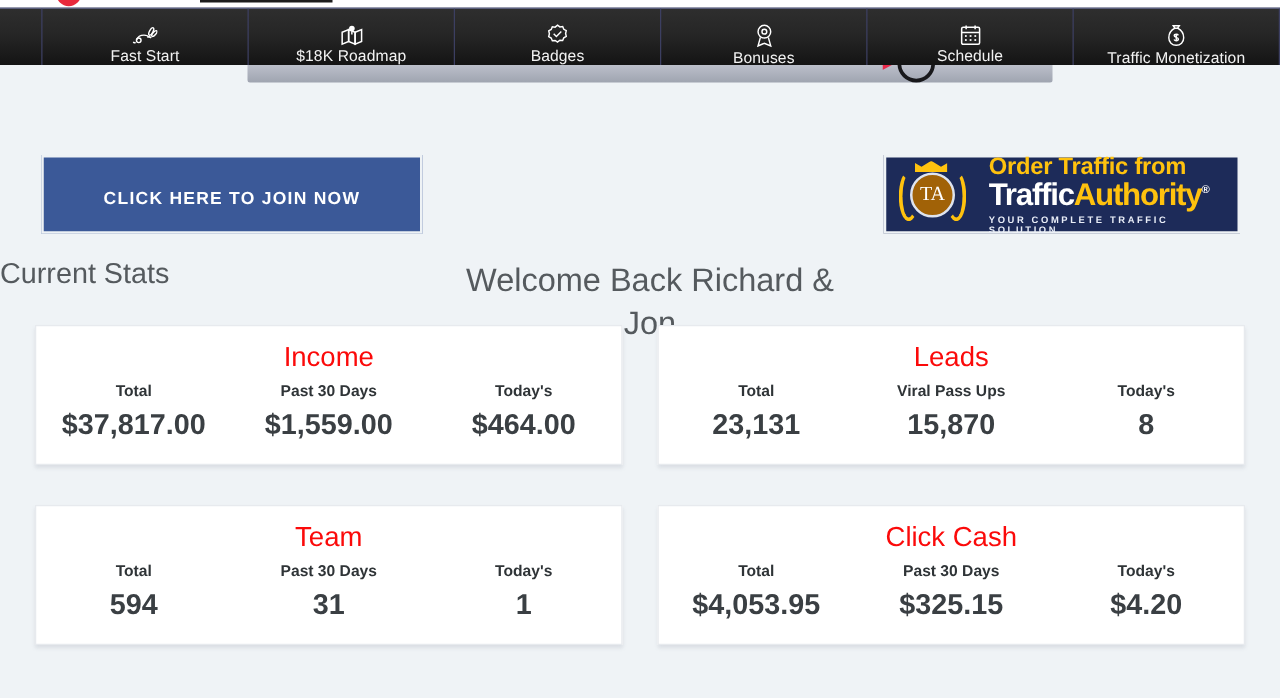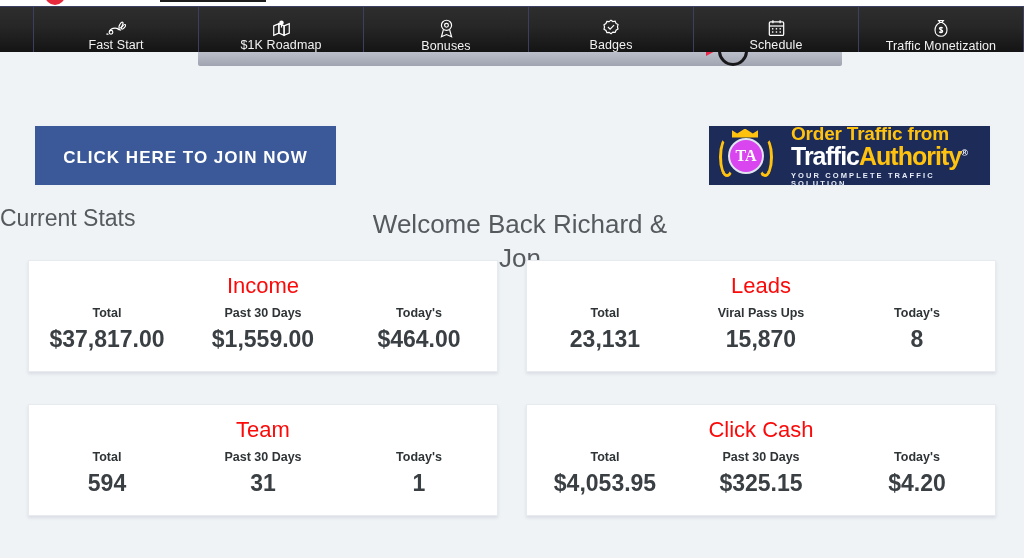--- a/index.html
+++ b/index.html
@@ -148,21 +148,21 @@
   }
   .fb-divider { width: 1px; height: 30px; background: #8ea3c8; margin: 0 6px 0 2px; }
   .fb-join {
     color: #ffffff;
     font-size: 12.5px;
     line-height: 14px;
     text-align: left;
   }
   .fb-cta {
     color: #ffffff;
-    font-size: 17px;
+    font-size: 14px;
     font-weight: bold;
     letter-spacing: 1px;
     margin-top: 2px;
   }
   
   .ta-banner {
     position: absolute;
     left: 707px; top: 22px;
     width: 285px; height: 63px;
     background: #1d2b59;
@@ -176,24 +176,24 @@
   .ta-seal .crown {
     position: absolute; left: 17px; top: 1px;
     width: 26px; height: 9px;
     background: #ffc20e;
     clip-path: polygon(0% 100%,0% 20%,20% 55%,50% 0%,80% 55%,100% 20%,100% 100%);
   }
   .ta-seal .circle {
     position: absolute; left: 13px; top: 10px;
     width: 36px; height: 36px;
     border-radius: 50%;
-    background: #d946ef;
+    background: #a16207;
     border: 2px solid #dfe4ef;
     display: flex; align-items: center; justify-content: center;
-    color: #ffffff; font-size: 16px; font-weight: bold;
+    color: #ffffff; font-size: 16px; font-weight: normal;
     font-family: "Liberation Serif", serif;
   }
   .ta-seal .wreathL, .ta-seal .wreathR {
     position: absolute; top: 9px;
     width: 16px; height: 40px;
     border: 3px solid #ffc20e;
     border-radius: 50%;
   }
   .ta-seal .wreathL { left: 4px; border-right-color: transparent; border-top-color: transparent; }
   .ta-seal .wreathR { left: 42px; border-left-color: transparent; border-top-color: transparent; }
@@ -311,42 +311,42 @@
   <div class="nav-item">
     <span class="nav-icon">
       <svg width="19" height="18" viewBox="0 0 22 20" fill="none" stroke="#fff" stroke-width="1.4">
         <path d="M2 7.5 8 5v11l-6 2.5z"></path>
         <path d="M8 5l6 2.5v11L8 16z"></path>
         <path d="M14 7.5 20 5v11l-6 2.5z"></path>
         <circle cx="11" cy="4" r="2.6" fill="#fff" stroke="none"></circle>
         <path d="M11 6.5v3" stroke="#fff"></path>
       </svg>
     </span>
-    <span class="nav-label">$1K Roadmap</span>
+    <span class="nav-label">$18K Roadmap</span>
+  </div>
+
+  <div class="nav-item">
+    <span class="nav-icon">
+      <svg width="18" height="18" viewBox="0 0 20 20" fill="none" stroke="#fff" stroke-width="1.3">
+        <path d="M10 1.3l2.1 1.5 2.5-.3 1 2.4 2.2 1.3-.6 2.5.6 2.5-2.2 1.3-1 2.4-2.5-.3L10 16.3l-2.1-1.5-2.5.3-1-2.4-2.2-1.3.6-2.5-.6-2.5 2.2-1.3 1-2.4 2.5.3z"></path>
+        <path d="M6.6 8.9 9 11.3l4.4-4.4"></path>
+      </svg>
+    </span>
+    <span class="nav-label">Badges</span>
   </div>
 
   <div class="nav-item">
     <span class="nav-icon">
       <svg width="17" height="19" viewBox="0 0 18 21" fill="none" stroke="#fff" stroke-width="1.3">
         <circle cx="9" cy="7" r="5.6"></circle>
         <circle cx="9" cy="7" r="2.1"></circle>
         <path d="M5.5 12 3.4 19.6 9 17.2l5.6 2.4L12.5 12"></path>
       </svg>
     </span>
     <span class="nav-label">Bonuses</span>
-  </div>
-
-  <div class="nav-item">
-    <span class="nav-icon">
-      <svg width="18" height="18" viewBox="0 0 20 20" fill="none" stroke="#fff" stroke-width="1.3">
-        <path d="M10 1.3l2.1 1.5 2.5-.3 1 2.4 2.2 1.3-.6 2.5.6 2.5-2.2 1.3-1 2.4-2.5-.3L10 16.3l-2.1-1.5-2.5.3-1-2.4-2.2-1.3.6-2.5-.6-2.5 2.2-1.3 1-2.4 2.5.3z"></path>
-        <path d="M6.6 8.9 9 11.3l4.4-4.4"></path>
-      </svg>
-    </span>
-    <span class="nav-label">Badges</span>
   </div>
 
   <div class="nav-item">
     <span class="nav-icon">
       <svg width="17" height="18" viewBox="0 0 18 19" fill="none" stroke="#fff" stroke-width="1.3">
         <rect x="1.4" y="3" width="15.2" height="14.4" rx="1.3"></rect>
         <path d="M1.4 7.4h15.2"></path>
         <path d="M5.2 1.4v3.2M12.8 1.4v3.2"></path>
         <rect x="4.2" y="9.6" width="1.5" height="1.5" fill="#fff" stroke="none"></rect>
         <rect x="8.2" y="9.6" width="1.5" height="1.5" fill="#fff" stroke="none"></rect>

